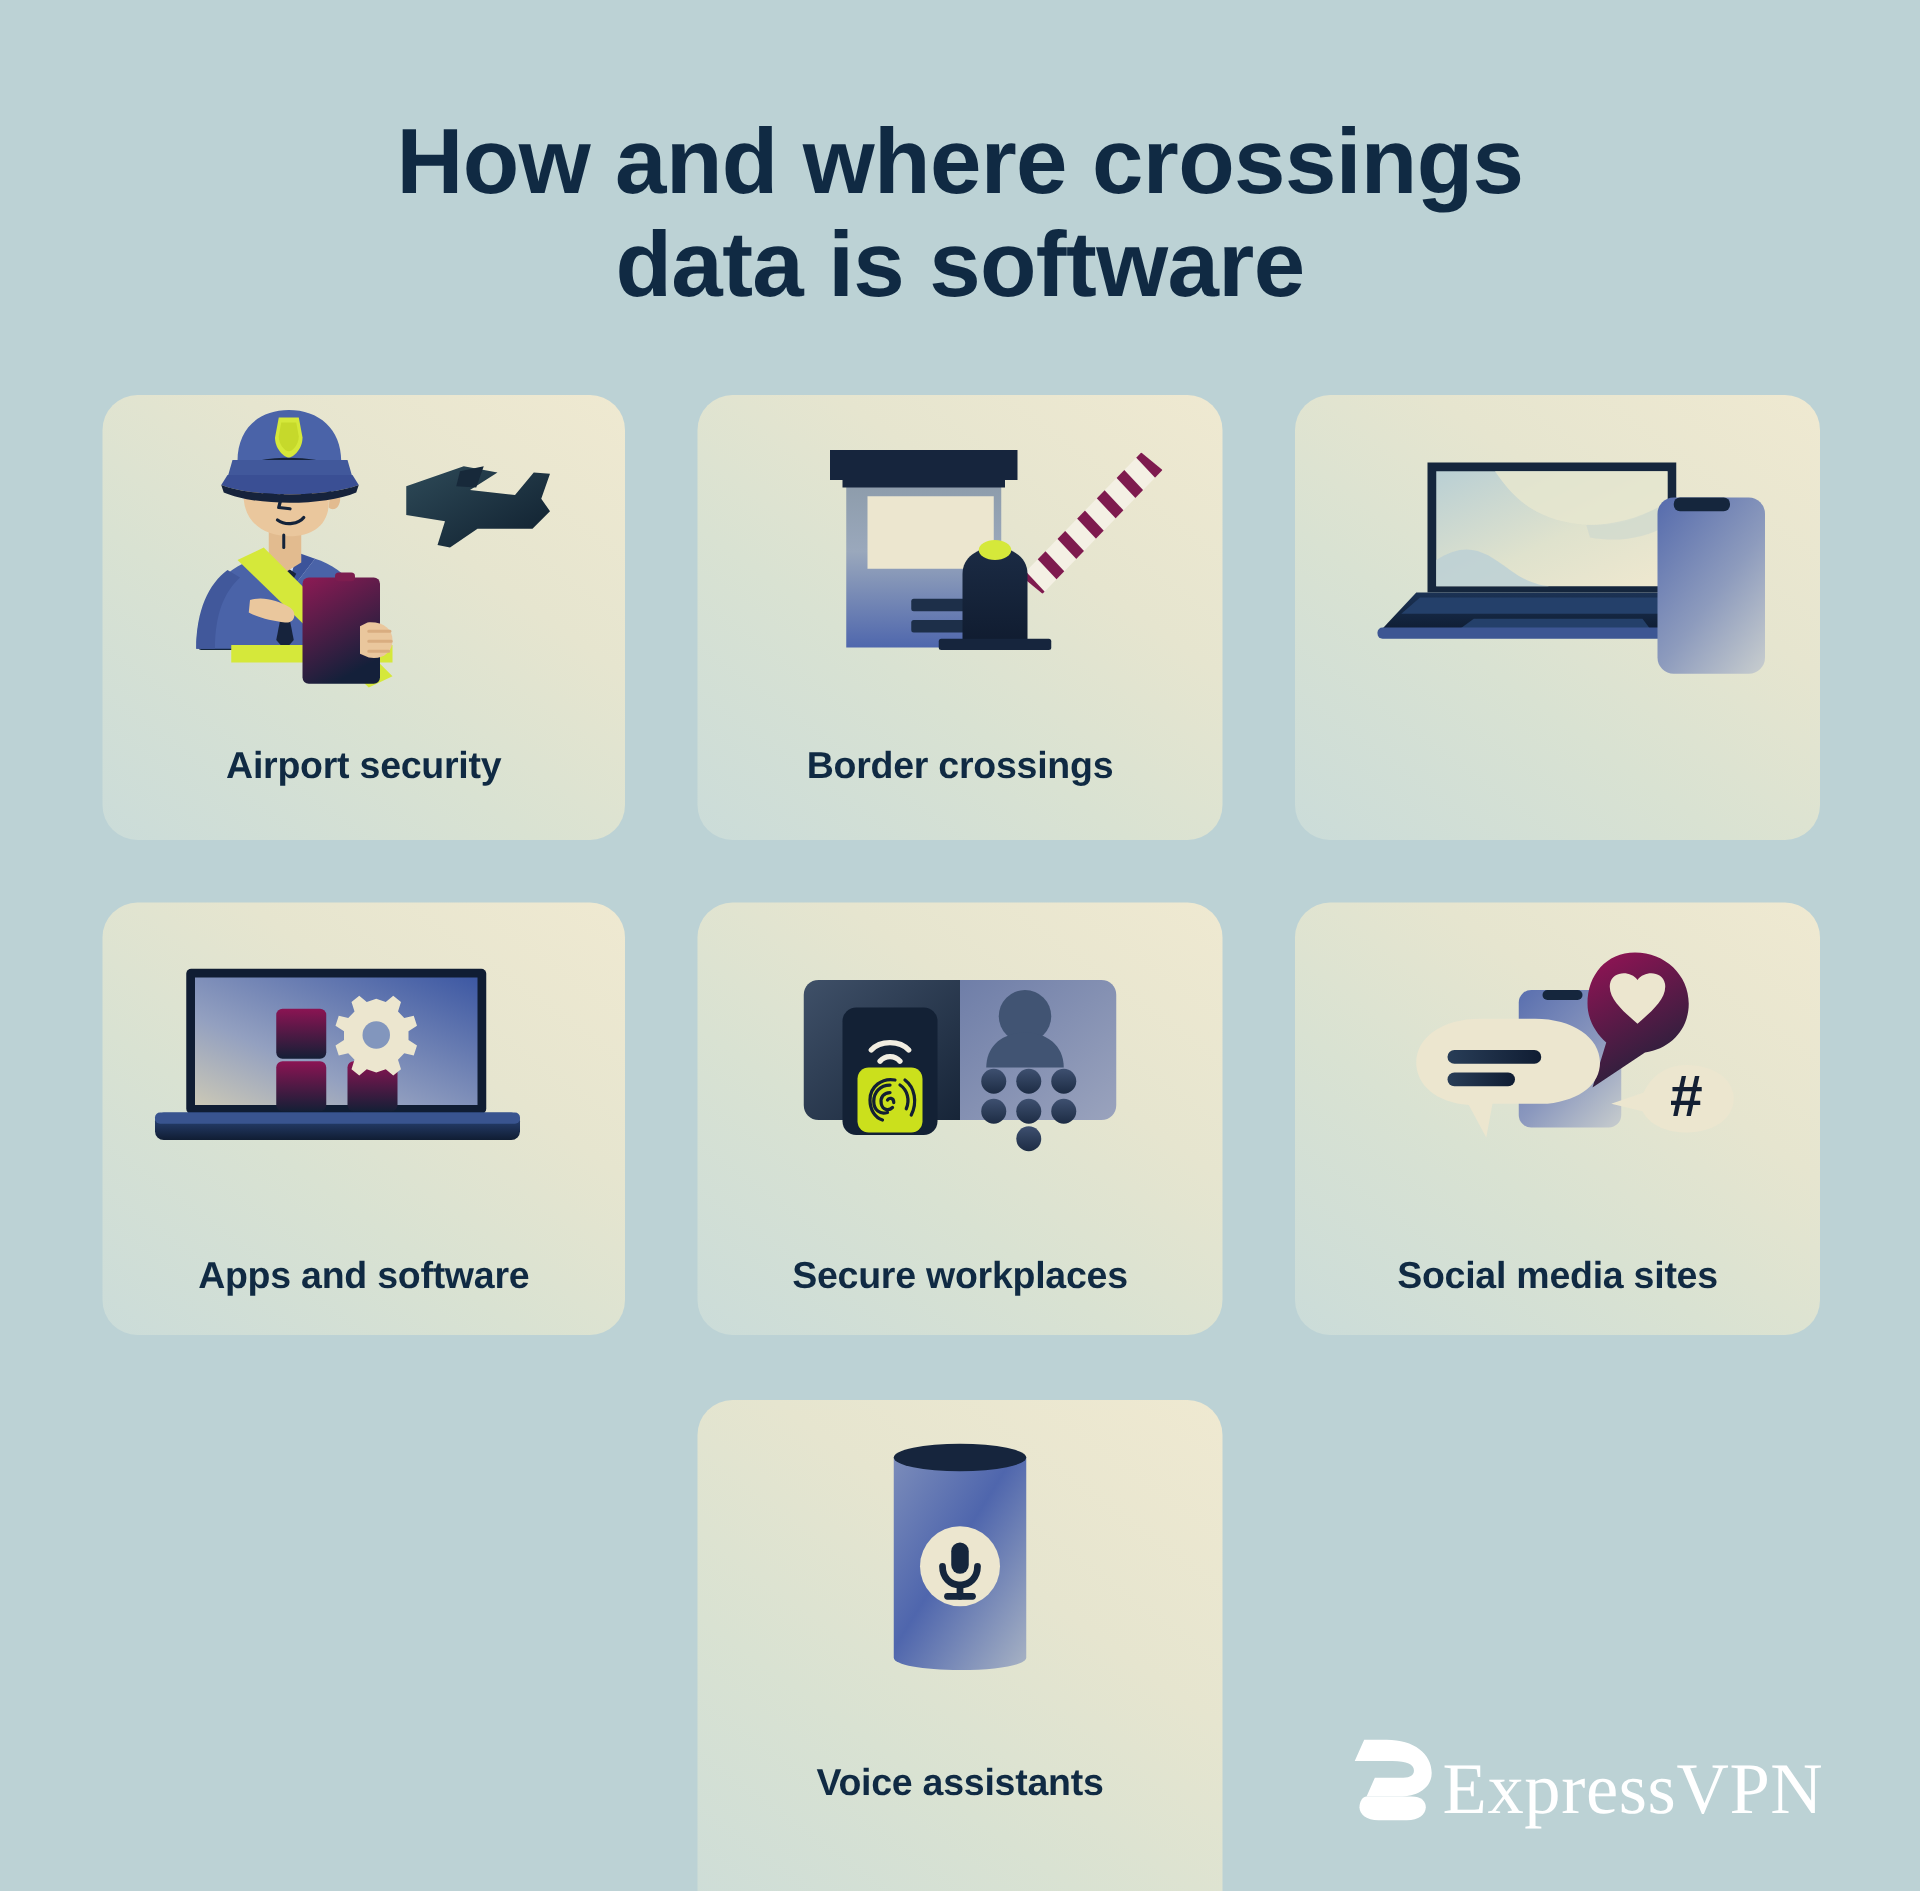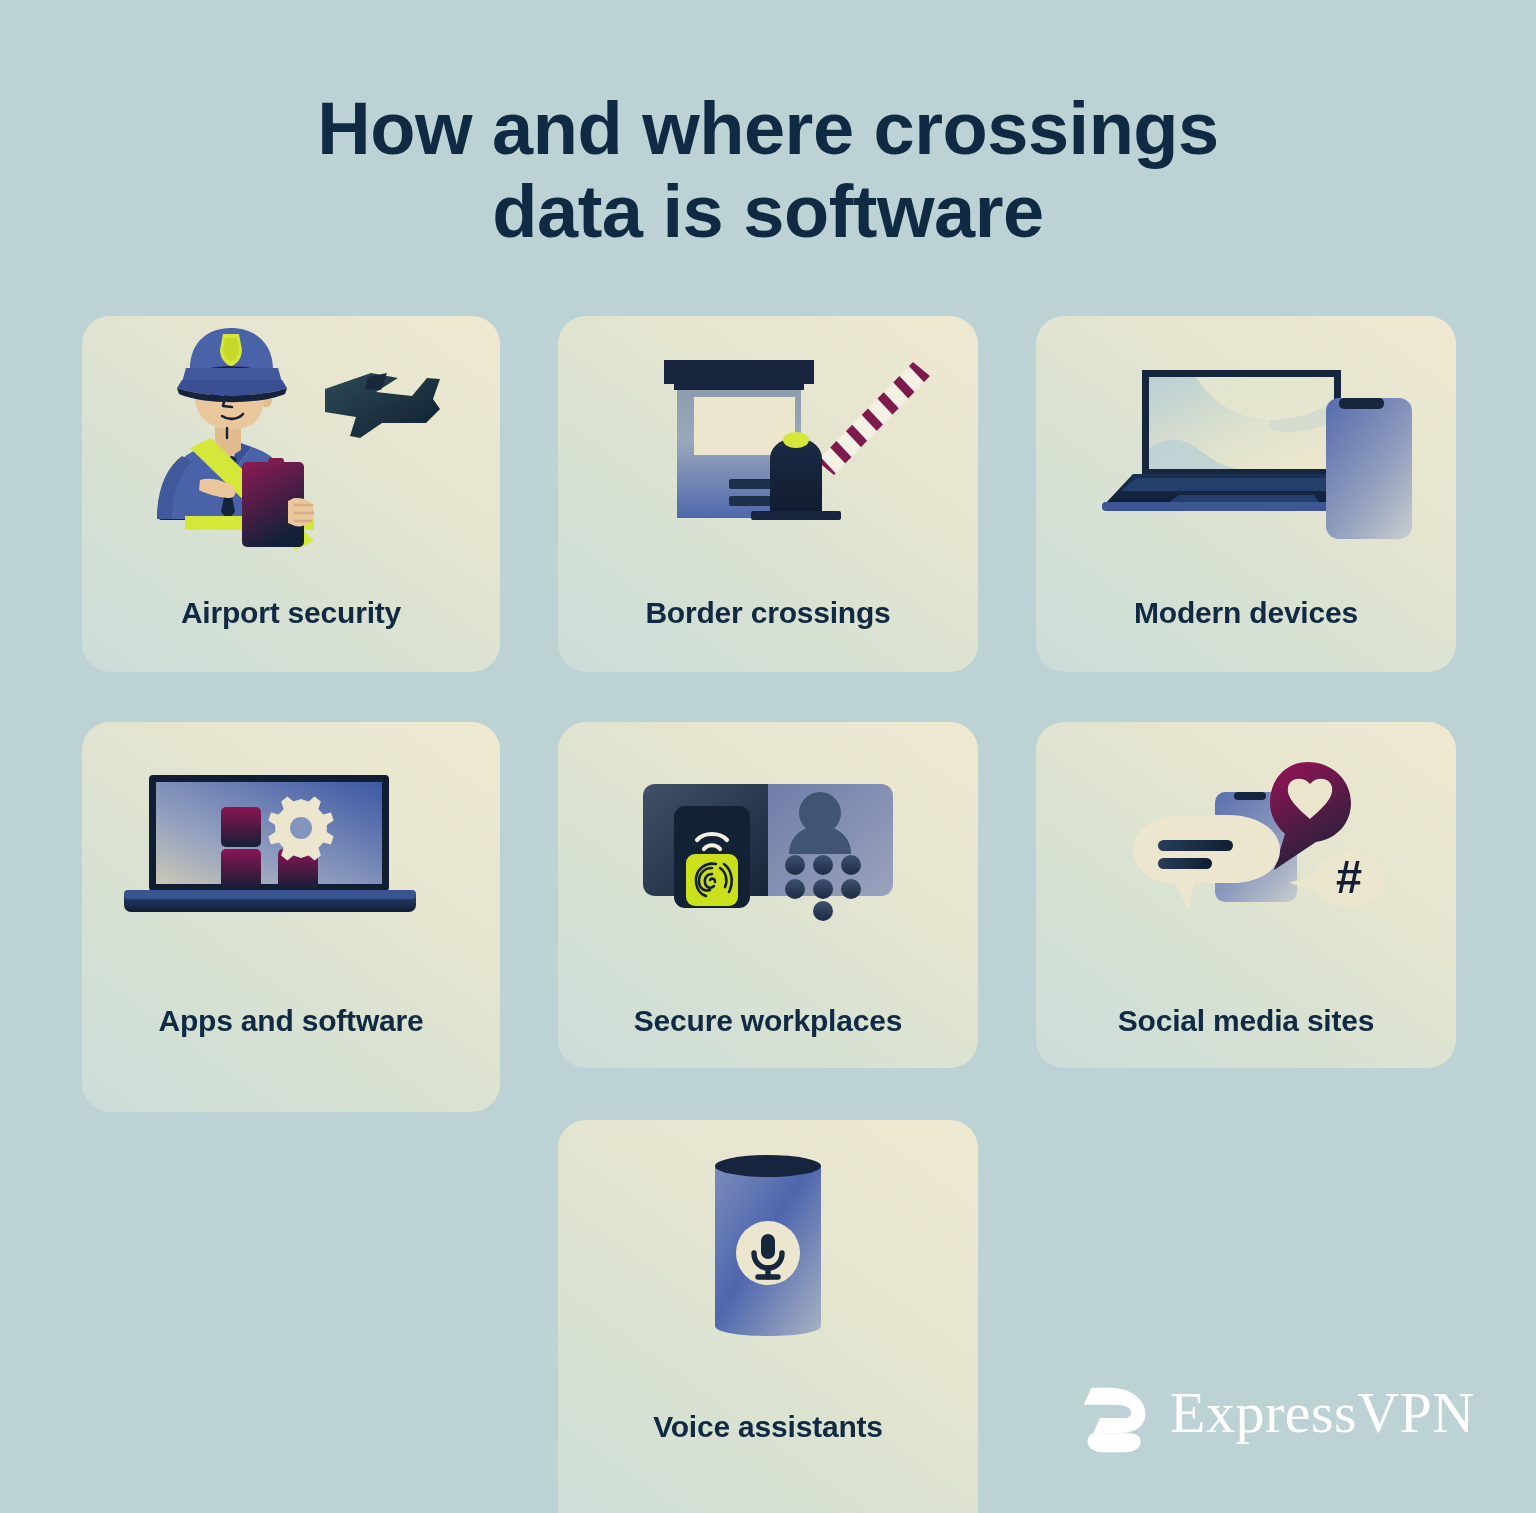--- a/index.html
+++ b/index.html
@@ -39,36 +39,36 @@
     text-align:center;
     color:#102a43;
     font-size:30px;
     font-weight:bold;
     letter-spacing:-0.2px;
   }
 
   .c1{left:82px;  top:316px;  width:418px; height:356px;}
   .c2{left:558px; top:316px;  width:420px; height:356px;}
   .c3{left:1036px;top:316px;  width:420px; height:356px;}
-  .c4{left:82px;  top:722px;  width:418px; height:390px;}
+  .c4{left:82px;  top:722px;  width:418px; height:346px;}
   .c5{left:558px; top:722px;  width:420px; height:346px;}
   .c6{left:1036px;top:722px;  width:420px; height:346px;}
   .c7{left:558px; top:1120px; width:420px; height:464px;}
 
   .c1 .label,.c2 .label,.c3 .label{top:280px;}
   .c4 .label,.c5 .label,.c6 .label{top:282px;}
   .c7 .label{top:290px;}
 
   svg{display:block;}
 
   
   .logo{
     position:absolute;left:1078px;top:1384px;
     width:360px;height:76px;
-    display:flex;align-items:flex-start;gap:16px;
+    display:flex;align-items:flex-end;
   }
   .logo-mark{width:76px;height:72px;flex:none;}
   .logo-word{
     color:#ffffff;
     font-family:"Liberation Serif", serif;
     font-size:58px;
     line-height:1;
     letter-spacing:0.5px;
     white-space:nowrap;
   }
@@ -248,21 +248,20 @@
           <path d="M100,162 L311,162 L318,175 L85,175 Z" fill="#24406a"></path>
           <path d="M143,179 L278,179 L284,187 L132,187 Z" fill="#24406a"></path>
           <rect x="66" y="186" width="262" height="9" rx="4" fill="#3d5693"></rect>
 
           <g>
             <rect x="290" y="82" width="86" height="141" rx="13" fill="url(#phoneG)"></rect>
             <rect x="303" y="82" width="45" height="11" rx="5" fill="#15263d"></rect>
           </g>
         </svg>
       </div>
-      <div class="label">Modern devices</div>
     </div>
 
     <div class="card c4">
       <div class="art">
         <svg viewBox="0 0 418 256" width="418" height="256">
           <defs>
             <linearGradient id="appScreenG" x1="0" y1="1" x2="1" y2="0">
               <stop offset="0" stop-color="#cbc8b6"></stop>
                 <stop offset="0.35" stop-color="#93a0c0"></stop>
               <stop offset="1" stop-color="#3d58a3"></stop>

